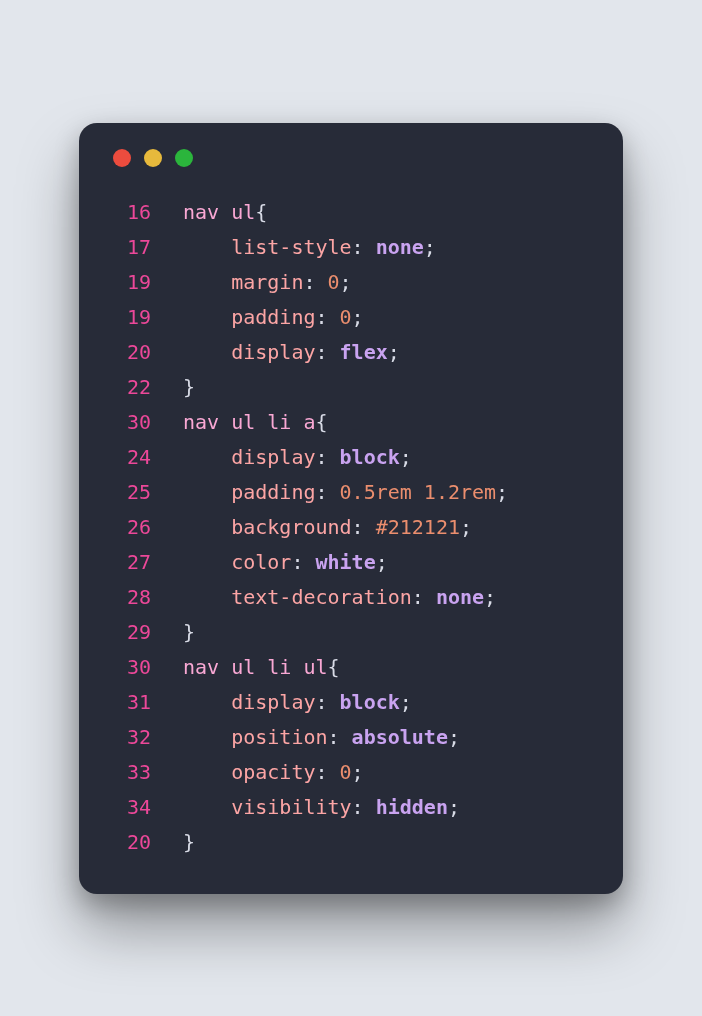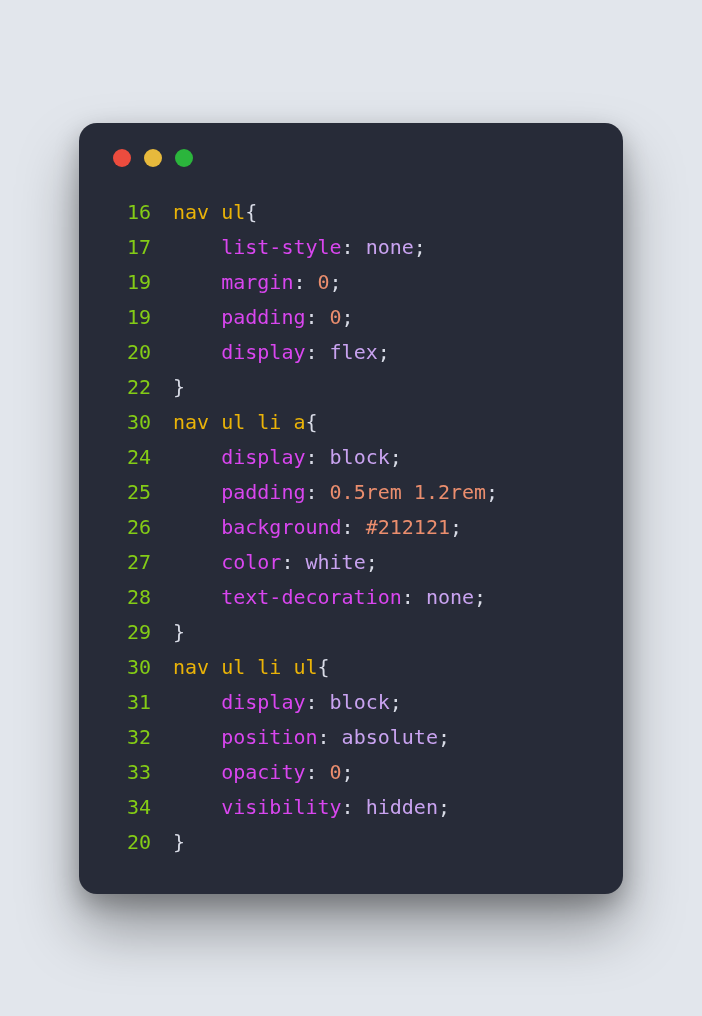--- a/index.html
+++ b/index.html
@@ -38,28 +38,28 @@
     font-size: 20px;
     line-height: 1.75;
   }
   .line {
     display: flex;
     white-space: pre;
   }
   .ln {
     width: 46px;
     text-align: right;
-    color: #84cc16;
+    color: #ec4899;
     user-select: none;
     flex-shrink: 0;
-    margin-right: 22px;
+    margin-right: 32px;
   }
-  .tag   { color: #eab308; }   
-  .prop  { color: #d946ef; text-align: right; }   
-  .val   { color: #c9a3f0; }   
+  .tag   { color: #f9a8d4; }   
+  .prop  { color: #fca5a5; text-align: right; }   
+  .val   { color: #c9a3f0; font-weight: bold; }   
   .num   { color: #eb8e6e; }   
   .punc  { color: #d8dbe6; }   
 </style>
 </head>
 <body>
 
 <div class="window">
   <div class="dots">
     <div class="dot red"></div>
     <div class="dot yellow"></div>

